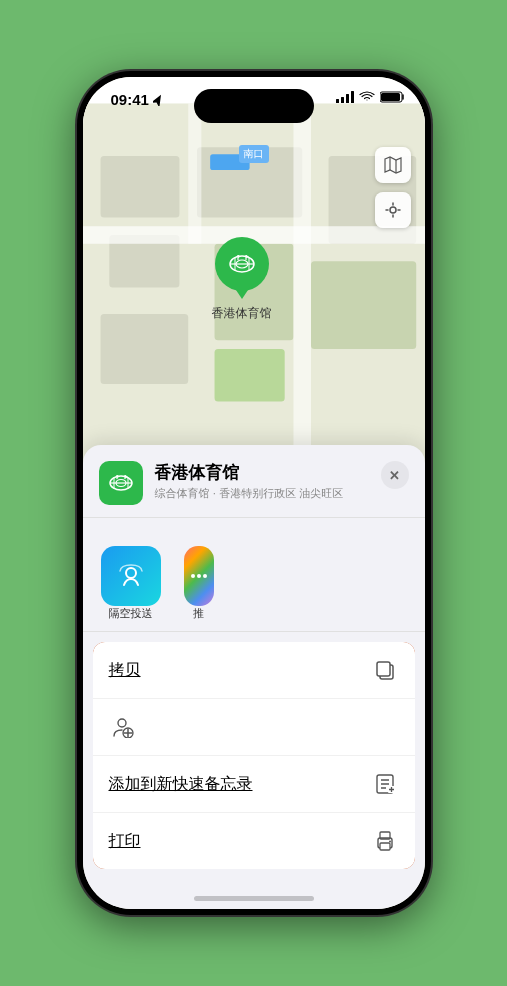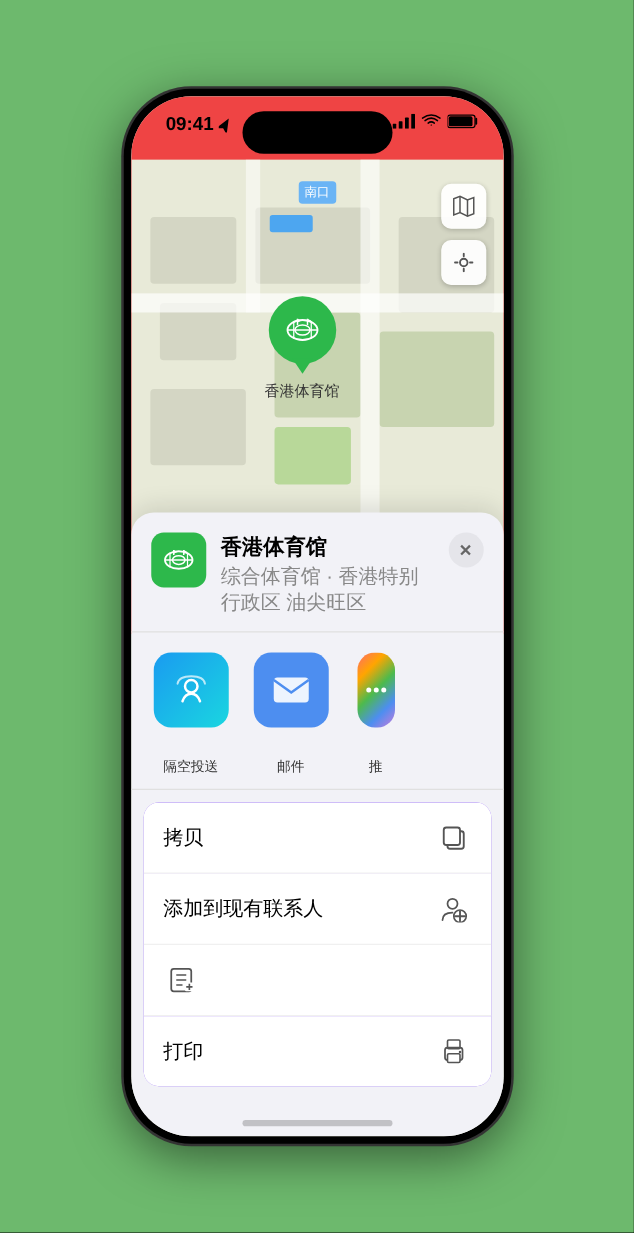--- a/index.html
+++ b/index.html
@@ -6,21 +6,21 @@
     body {
       width: 507px;
       height: 986px;
       background: #6db96d;
       display: flex;
       align-items: center;
       justify-content: center;
       font-family: -apple-system, 'PingFang SC', 'Helvetica Neue', sans-serif;
     }
     .phone-frame {
-      width: 310px;
+      width: 354px;
       height: 844px;
       background: #000;
       border-radius: 54px;
       position: relative;
       box-shadow: 0 0 0 2px #333, 0 10px 40px rgba(0,0,0,0.5);
       overflow: hidden;
     }
     .phone-screen {
       position: absolute;
       top: 6px; left: 6px; right: 6px; bottom: 6px;
@@ -67,21 +67,21 @@
       height: 34px;
       background: #000;
       border-radius: 20px;
       z-index: 20;
     }
     
     .map-area {
       position: absolute;
       top: 0; left: 0; right: 0;
       height: 430px;
-      background: #ef4444;
+      background: #ffffff;
       overflow: hidden;
     }
     
     .map-label {
       position: absolute;
       top: 68px;
       left: 50%;
       transform: translateX(-50%);
       background: #6ab4f5;
       color: white;
@@ -173,21 +173,21 @@
     }
     .venue-info {
       flex: 1;
     }
     .venue-title {
       font-size: 17px;
       font-weight: 600;
       color: #000;
     }
     .venue-subtitle {
-      font-size: 16px;
+      font-size: 11px;
       color: #888;
       margin-top: 2px;
     }
     .close-btn {
       width: 28px;
       height: 28px;
       background: #e5e5ea;
       border-radius: 50%;
       display: flex;
       align-items: center;
@@ -200,45 +200,47 @@
       padding: 16px 16px 10px;
       display: flex;
       gap: 16px;
       overflow-x: hidden;
       border-bottom: 1px solid #e0e0e0;
     }
     .share-item {
       display: flex;
       flex-direction: column;
       align-items: center;
-      gap: 24px;
+      gap: 0;
       min-width: 64px;
+      margin-top: 12px;
     }
     .share-icon {
       width: 60px;
       height: 60px;
       border-radius: 14px;
       display: flex;
       align-items: center;
       justify-content: center;
     }
     .share-label {
       font-size: 11px;
       color: #333;
       text-align: center;
     }
     .share-icon-airdrop { background: linear-gradient(135deg, #1a9bf0, #1ad6e0); }
     .share-icon-messages { background: #2db84b; }
     .share-icon-mail { background: #4d8ef0; }
     
     .action-list {
-      background: #8b5cf6;
+      background: #c2410c;
       border-radius: 12px;
       margin: 10px 10px;
       overflow: hidden;
+      text-decoration: underline;
     }
     .action-item {
       display: flex;
       align-items: center;
       justify-content: space-between;
       padding: 14px 16px;
       border-bottom: 1px solid #f0f0f0;
       background: #fff;
       cursor: pointer;
     }
@@ -408,29 +410,20 @@
             <svg width="30" height="30" viewBox="0 0 30 30">
               <circle cx="15" cy="12" r="5" stroke="white" stroke-width="2" fill="none"></circle>
               <path d="M8 24 Q10 18 15 18 Q20 18 22 24" stroke="white" stroke-width="2" fill="none" stroke-linecap="round"></path>
               <path d="M4 10 Q5 4 15 4 Q25 4 26 10" stroke="white" stroke-width="1.5" fill="none" stroke-linecap="round" opacity="0.7"></path>
             </svg>
           </div>
           <div class="share-label">隔空投送</div>
         </div>
 
 
-        <div class="share-item">
-          <div class="share-icon share-icon-mail">
-            <svg width="32" height="24" viewBox="0 0 32 24">
-              <rect x="2" y="2" width="28" height="20" rx="3" fill="white" opacity="0.9"></rect>
-              <path d="M2 4 L16 14 L30 4" stroke="#4d8ef0" stroke-width="2" fill="none"></path>
-            </svg>
-          </div>
-          <div class="share-label">邮件</div>
-        </div>
 
 
         <div class="share-item" style="min-width:40px; overflow:hidden;">
           <div class="share-icon" style="width:30px; border-radius:14px; background: linear-gradient(135deg, #ff6b6b 0%, #ffa500 25%, #4dba4d 50%, #4d8ef0 75%, #c97bdb 100%);">
             <svg width="20" height="20" viewBox="0 0 20 20">
               <circle cx="4" cy="10" r="2" fill="white"></circle>
               <circle cx="10" cy="10" r="2" fill="white"></circle>
               <circle cx="16" cy="10" r="2" fill="white"></circle>
             </svg>
           </div>
@@ -446,33 +439,33 @@
           <div class="action-icon-right">
             <svg width="22" height="22" viewBox="0 0 22 22">
               <rect x="6" y="6" width="13" height="14" rx="2" stroke="#555" stroke-width="1.5" fill="none"></rect>
               <rect x="3" y="3" width="13" height="14" rx="2" stroke="#555" stroke-width="1.5" fill="white"></rect>
             </svg>
           </div>
         </div>
 
 
         <div class="action-item">
-          <span class="action-text">添加到现有联系人</span>
           <div class="action-icon-right">
             <svg width="22" height="22" viewBox="0 0 22 22">
               <circle cx="10" cy="7" r="4" stroke="#555" stroke-width="1.4" fill="none"></circle>
               <path d="M2 20 Q2 14 10 14" stroke="#555" stroke-width="1.4" fill="none" stroke-linecap="round"></path>
               <line x1="16" y1="13" x2="16" y2="21" stroke="#555" stroke-width="1.5" stroke-linecap="round"></line>
               <line x1="12" y1="17" x2="20" y2="17" stroke="#555" stroke-width="1.5" stroke-linecap="round"></line>
               <circle cx="16" cy="17" r="5" stroke="#555" stroke-width="1.3" fill="none"></circle>
             </svg>
           </div>
         </div>
 
         <div class="action-item">
+          <span class="action-text">添加到新快速备忘录</span>
           <div class="action-icon-right">
             <svg width="22" height="22" viewBox="0 0 22 22">
               <rect x="3" y="2" width="16" height="18" rx="2" stroke="#555" stroke-width="1.4" fill="none"></rect>
               <line x1="7" y1="7" x2="15" y2="7" stroke="#555" stroke-width="1.3"></line>
               <line x1="7" y1="11" x2="15" y2="11" stroke="#555" stroke-width="1.3"></line>
               <line x1="7" y1="15" x2="12" y2="15" stroke="#555" stroke-width="1.3"></line>
               <rect x="14" y="13" width="7" height="7" rx="1" fill="white"></rect>
               <line x1="15" y1="16.5" x2="20" y2="16.5" stroke="#555" stroke-width="1.3"></line>
               <line x1="17.5" y1="14" x2="17.5" y2="19" stroke="#555" stroke-width="1.3"></line>
             </svg>

